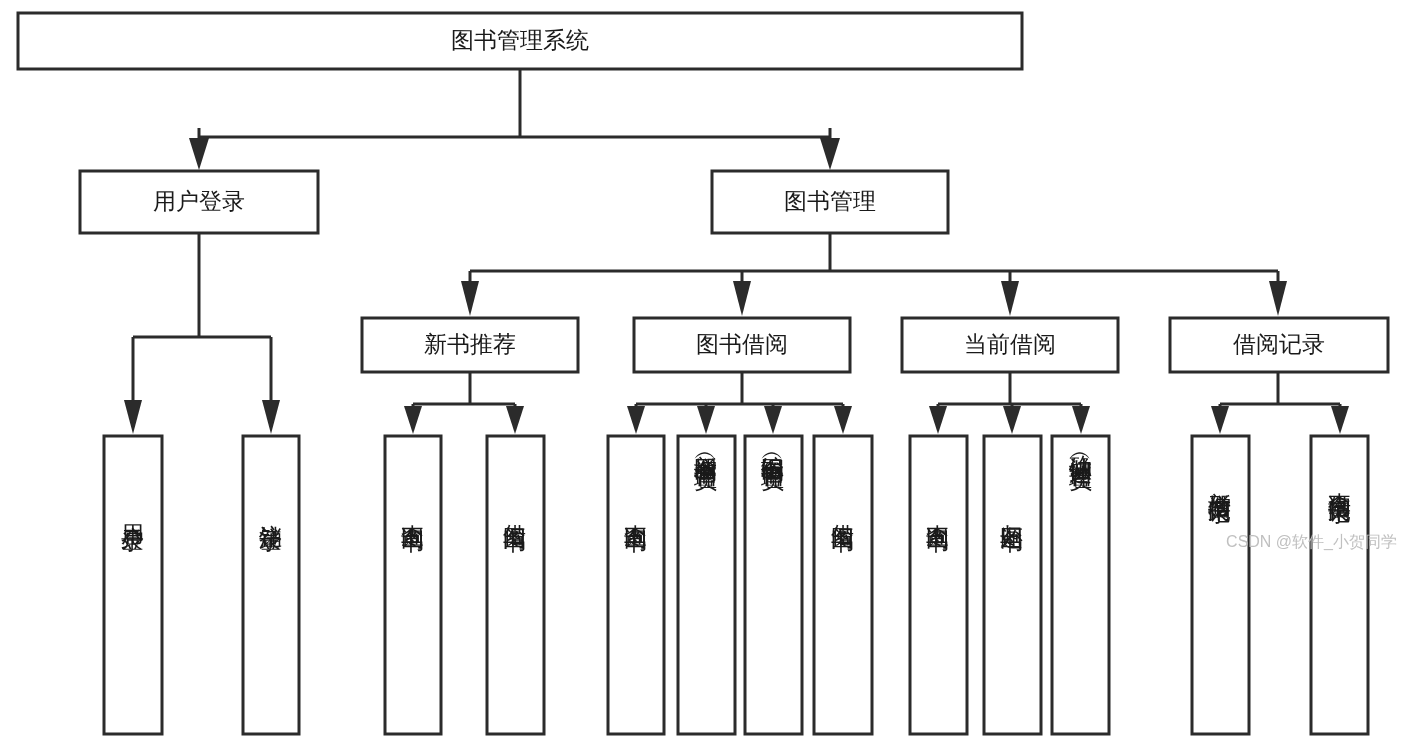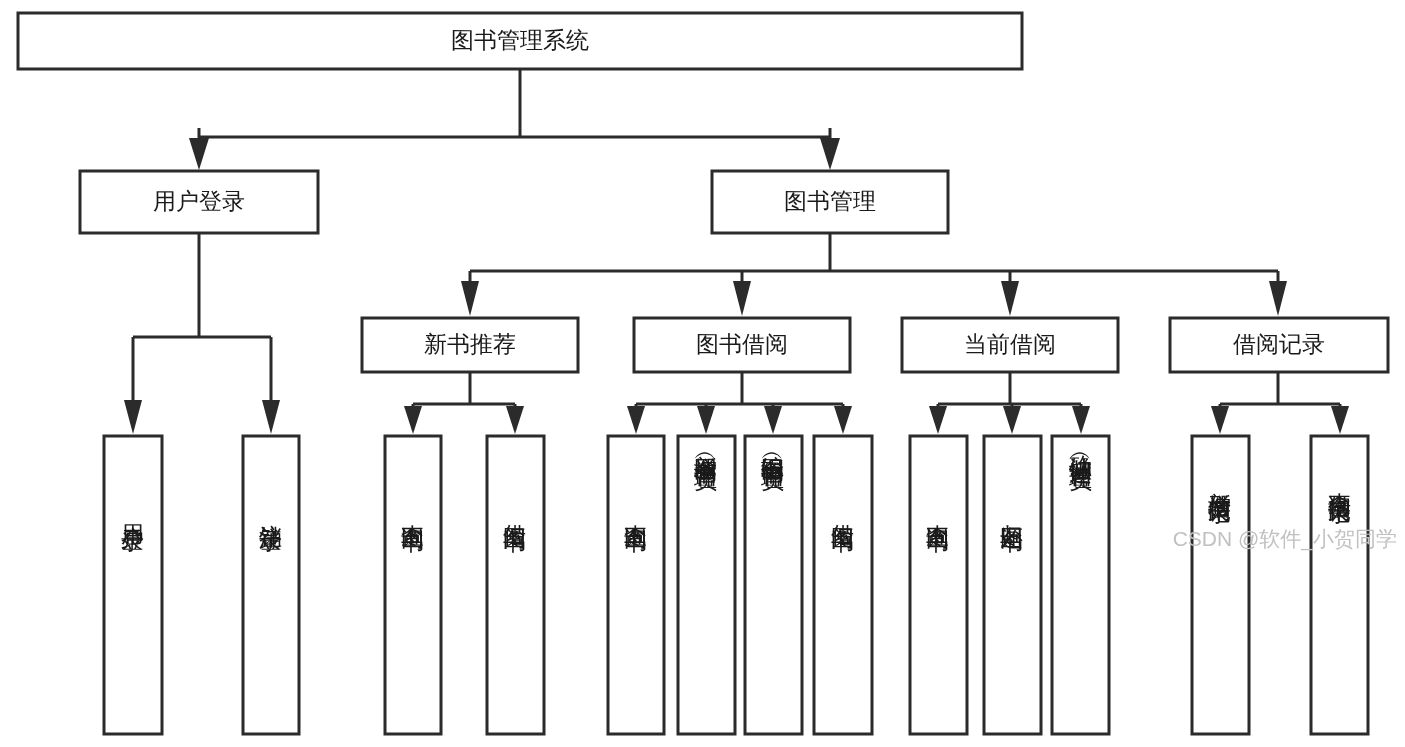--- a/index.html
+++ b/index.html
@@ -55,21 +55,21 @@
     writing-mode: vertical-rl;
     text-orientation: upright;
     text-anchor: middle;
     letter-spacing: 2px;
   }
   .watermark {
     position: absolute;
     right: 8px;
     bottom: 4px;
     font-family: "Liberation Sans", "DejaVu Sans", sans-serif;
-    font-size: 21px;
+    font-size: 16px;
     color: #c0c0c0;
     white-space: nowrap;
     user-select: none;
   }
 </style>
 </head>
 <body>
 
 <div id="diagram-root">
 

